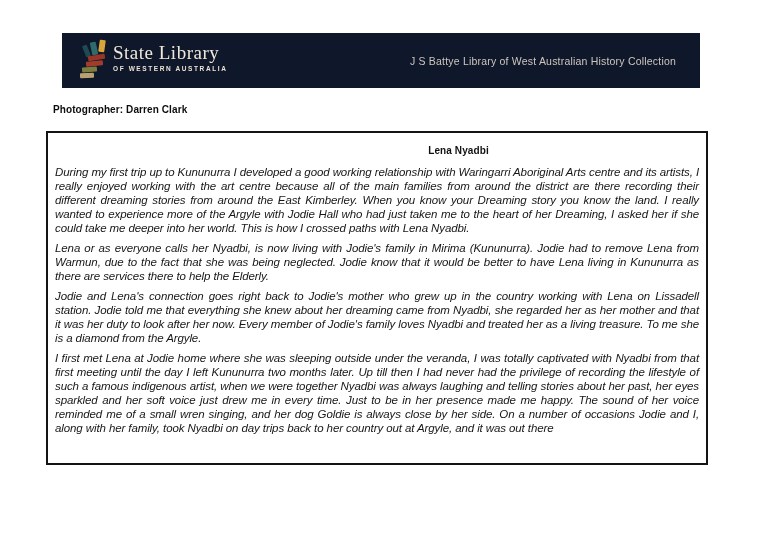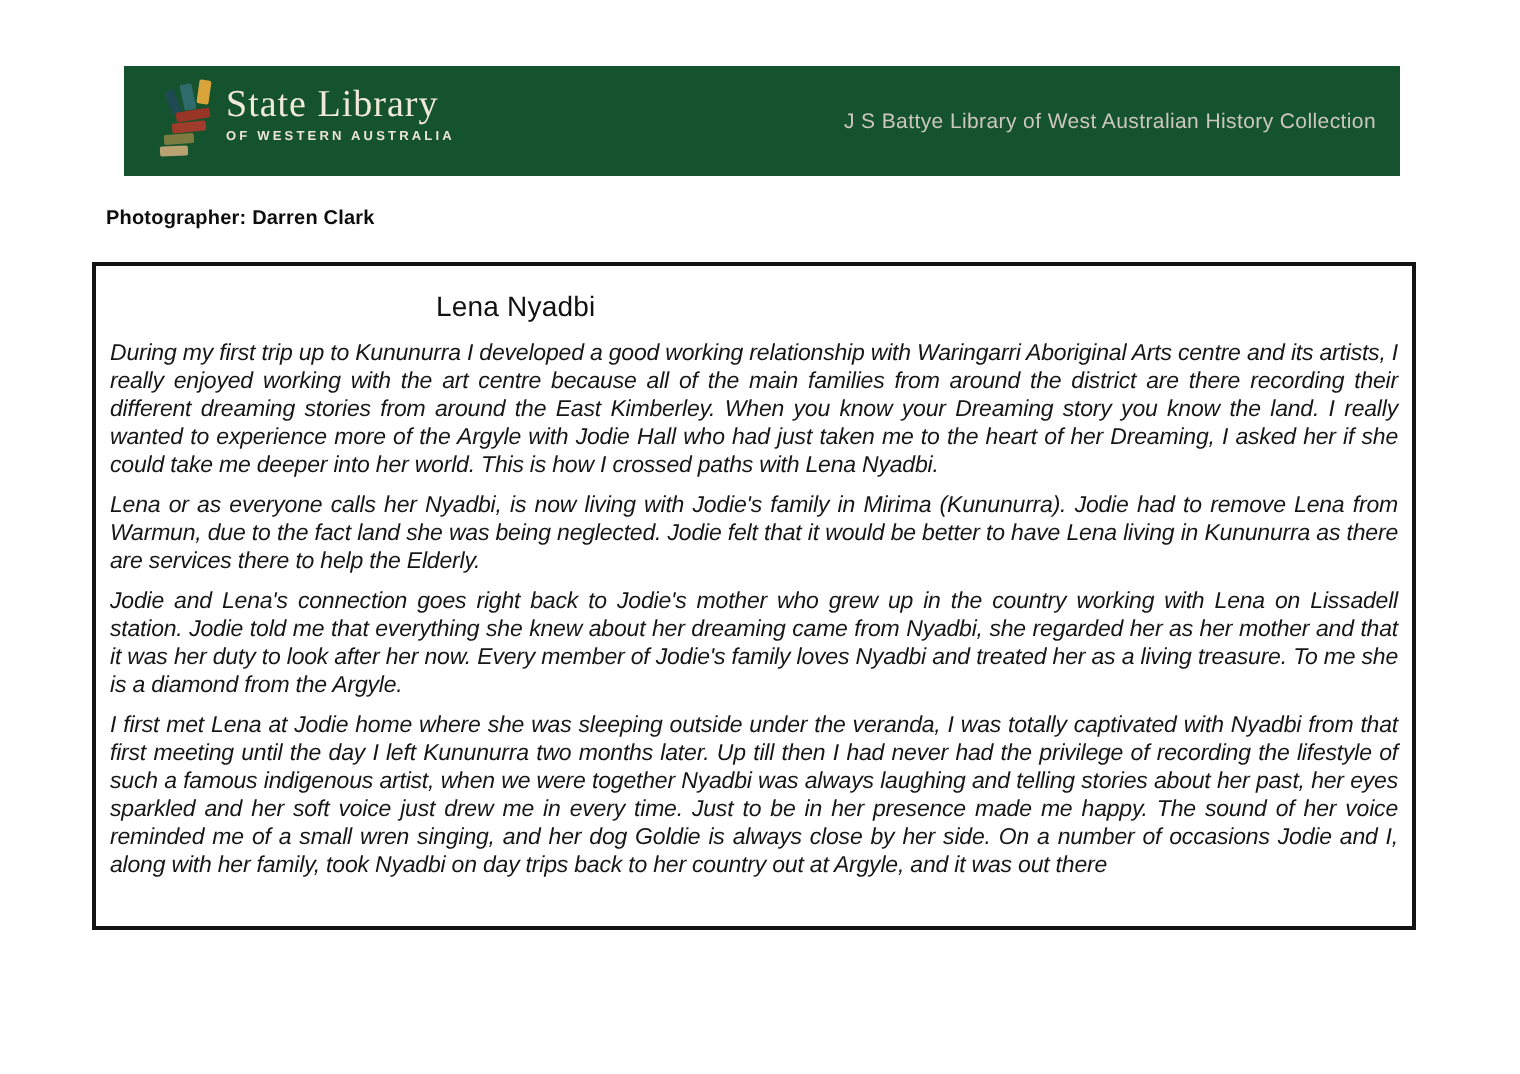--- a/index.html
+++ b/index.html
@@ -26,54 +26,54 @@
   .logo-title {
     font-family: "Liberation Serif", serif;
     font-size: 19px; line-height: 20px; font-weight: 400;
     color: #f0e9da; letter-spacing: 0.5px; white-space: nowrap;
   }
   .logo-subtitle {
     font-size: 6.5px; font-weight: bold; letter-spacing: 1.6px;
     color: #ece4d4; margin-top: 2px; white-space: nowrap;
   }
   .collection {
-    position: absolute; right: 12px; top: 50%; transform: translateY(-50%);
+    position: absolute; right: 24px; top: 50%; transform: translateY(-50%);
     font-size: 10.5px; color: #cdc6bd; letter-spacing: 0.2px; white-space: nowrap;
   }
 
   
   .photographer {
     position: absolute; left: 53px; top: 104px;
     font-size: 10px; font-weight: bold; color: #0d0d0d; letter-spacing: 0.1px;
   }
 
   
   .doc-box {
     position: absolute; left: 46px; top: 131px;
     width: 662px; height: 334px;
     border: 2px solid #141414;
     background: #ffffff;
     padding: 12px 7px 4px 7px;
     overflow: hidden;
   }
   .doc-title {
-    font-size: 14px; font-weight: normal; color: #111111;
-    padding-left: 163px; margin-bottom: 9px; letter-spacing: 0.1px;
+    font-size: 10px; font-weight: bold; color: #111111;
+    padding-left: 163px; margin-bottom: 9px; letter-spacing: 0.1px; text-align: center;
   }
   .doc-box p {
     font-size: 11.5px; line-height: 14px; font-weight: 500;
     color: #161616; text-align: justify; letter-spacing: -0.1px;
     margin-bottom: 6px;
     font-style: italic;
   }
 </style>
 </head>
 <body>
 
-<div class="banner" style="background: #14532d;">
+<div class="banner" style="background: #0f172a;">
   <div class="logo">
     <div class="logo-icon">
       <div class="book book1" style="background: rgb(217, 164, 58);"></div>
       <div class="book book2" style="background: rgb(47, 106, 109);"></div>
       <div class="book book3" style="background: rgb(31, 74, 82);"></div>
       <div class="book book4" style="background: rgb(153, 53, 38);"></div>
       <div class="book book5" style="background: rgb(160, 60, 43);"></div>
       <div class="book book6" style="background: rgb(124, 124, 64);"></div>
       <div class="book book7" style="background: rgb(185, 162, 114);"></div>
     </div>
@@ -83,16 +83,16 @@
     </div>
   </div>
   <span class="collection">J S Battye Library of West Australian History Collection</span>
 </div>
 
 <div class="photographer">Photographer: Darren Clark</div>
 
 <div class="doc-box">
   <div class="doc-title">Lena Nyadbi</div>
   <p>During my first trip up to Kununurra I developed a good working relationship with Waringarri Aboriginal Arts centre and its artists, I really enjoyed working with the art centre because all of the main families from around the district are there recording their different dreaming stories from around the East Kimberley. When you know your Dreaming story you know the land. I really wanted to experience more of the Argyle with Jodie Hall who had just taken me to the heart of her Dreaming, I asked her if she could take me deeper into her world. This is how I crossed paths with Lena Nyadbi.</p>
-  <p>Lena or as everyone calls her Nyadbi, is now living with Jodie's family in Mirima (Kununurra). Jodie had to remove Lena from Warmun, due to the fact land she was being neglected. Jodie felt that it would be better to have Lena living in Kununurra as there are services there to help the Elderly.</p>
+  <p>Lena or as everyone calls her Nyadbi, is now living with Jodie's family in Mirima (Kununurra). Jodie had to remove Lena from Warmun, due to the fact that she was being neglected. Jodie know that it would be better to have Lena living in Kununurra as there are services there to help the Elderly.</p>
   <p>Jodie and Lena's connection goes right back to Jodie's mother who grew up in the country working with Lena on Lissadell station. Jodie told me that everything she knew about her dreaming came from Nyadbi, she regarded her as her mother and that it was her duty to look after her now. Every member of Jodie's family loves Nyadbi and treated her as a living treasure. To me she is a diamond from the Argyle.</p>
   <p>I first met Lena at Jodie home where she was sleeping outside under the veranda, I was totally captivated with Nyadbi from that first meeting until the day I left Kununurra two months later. Up till then I had never had the privilege of recording the lifestyle of such a famous indigenous artist, when we were together Nyadbi was always laughing and telling stories about her past, her eyes sparkled and her soft voice just drew me in every time. Just to be in her presence made me happy. The sound of her voice reminded me of a small wren singing, and her dog Goldie is always close by her side. On a number of occasions Jodie and I, along with her family, took Nyadbi on day trips back to her country out at Argyle, and it was out there</p>
 </div>
 
 </body></html>

